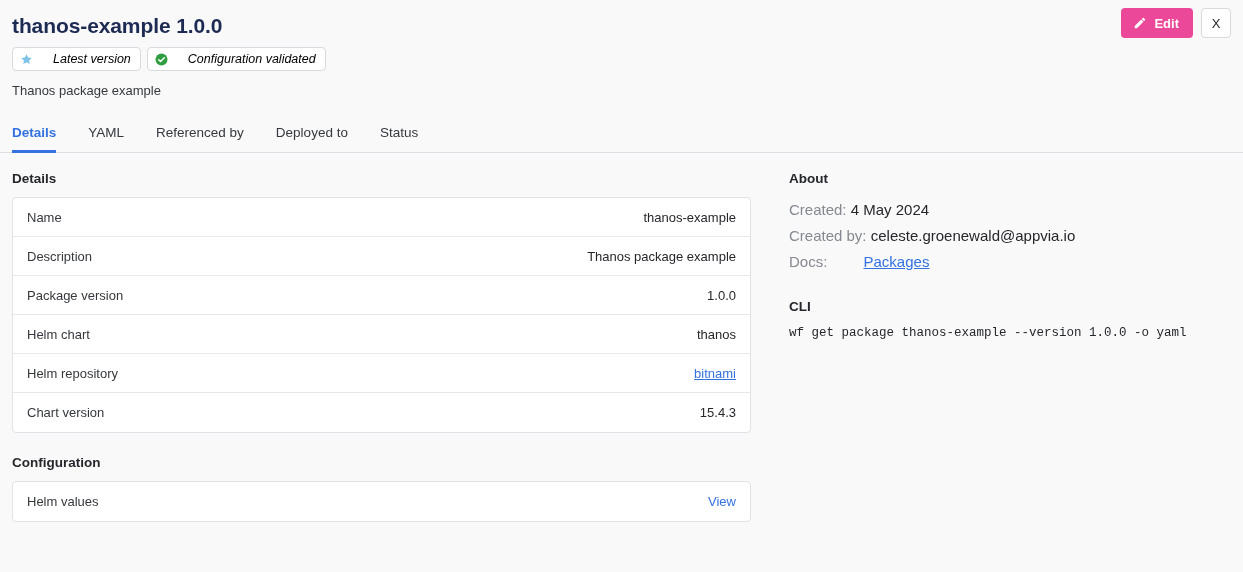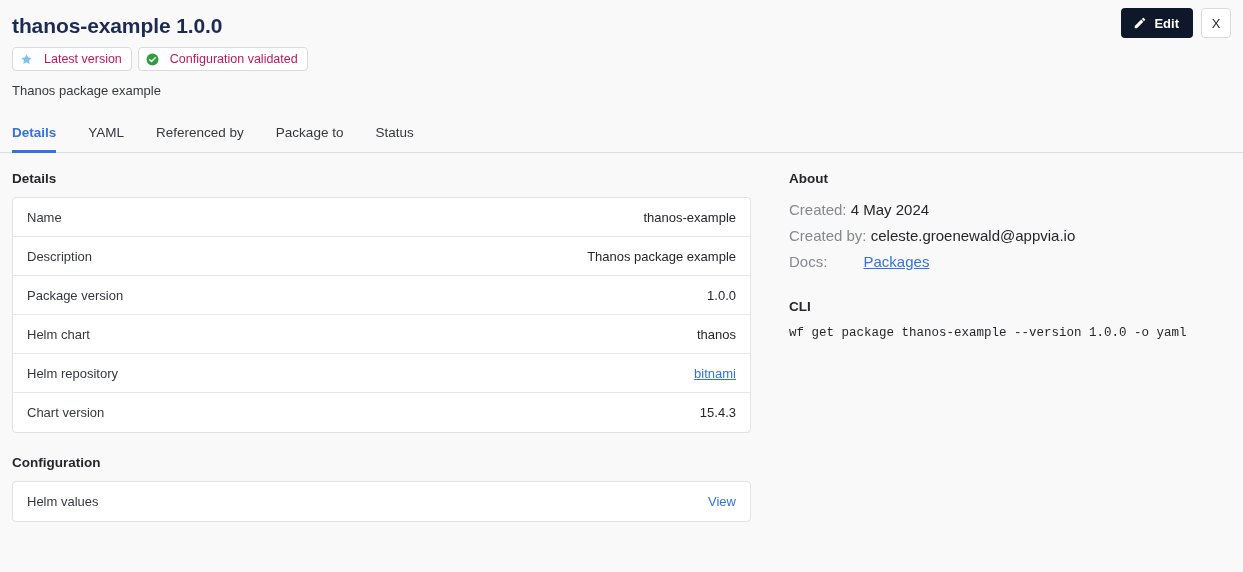--- a/index.html
+++ b/index.html
@@ -38,29 +38,30 @@
     line-height: 28px;
   }
   .badges {
     display: flex;
     gap: 6px;
     margin-top: 7px;
   }
   .badge {
     display: inline-flex;
     align-items: center;
-    gap: 11px;
+    gap: 20px;
     height: 24px;
     padding: 0 9px 0 7px;
     border: 1px solid #d9dadd;
     border-radius: 4px;
     background: #ffffff;
     font-size: 12.5px;
-    color: #be185d;
+    color: #000000;
     white-space: nowrap;
+    font-style: italic;
   }
   .badge svg { display: block; flex: none; }
 
   .subtitle {
     margin-top: 12px;
     font-size: 13px;
     color: #35383d;
     line-height: 16px;
   }
 
@@ -72,21 +73,21 @@
     align-items: center;
     gap: 8px;
   }
   .btn-edit {
     display: inline-flex;
     align-items: center;
     justify-content: center;
     gap: 7px;
     height: 30px;
     padding: 0 14px 0 12px;
-    background: #0f172a;
+    background: #ec4899;
     border: none;
     border-radius: 4px;
     color: #ffffff;
     font-family: "Liberation Sans", sans-serif;
     font-size: 13px;
     font-weight: bold;
     cursor: pointer;
   }
   .btn-edit svg { display: block; }
   .btn-close {
@@ -253,21 +254,21 @@
       <button class="btn-close">
         <span>X</span>
       </button>
     </div>
   </div>
 
   <div class="tabs">
     <button class="tab active">Details</button>
     <button class="tab">YAML</button>
     <button class="tab">Referenced by</button>
-    <button class="tab">Package to</button>
+    <button class="tab">Deployed to</button>
     <button class="tab">Status</button>
   </div>
 
   <div class="body">
 
     <div class="col-left">
       <h2 class="section-heading">Details</h2>
 
       <div class="kv-table">
         <div class="kv-row">

